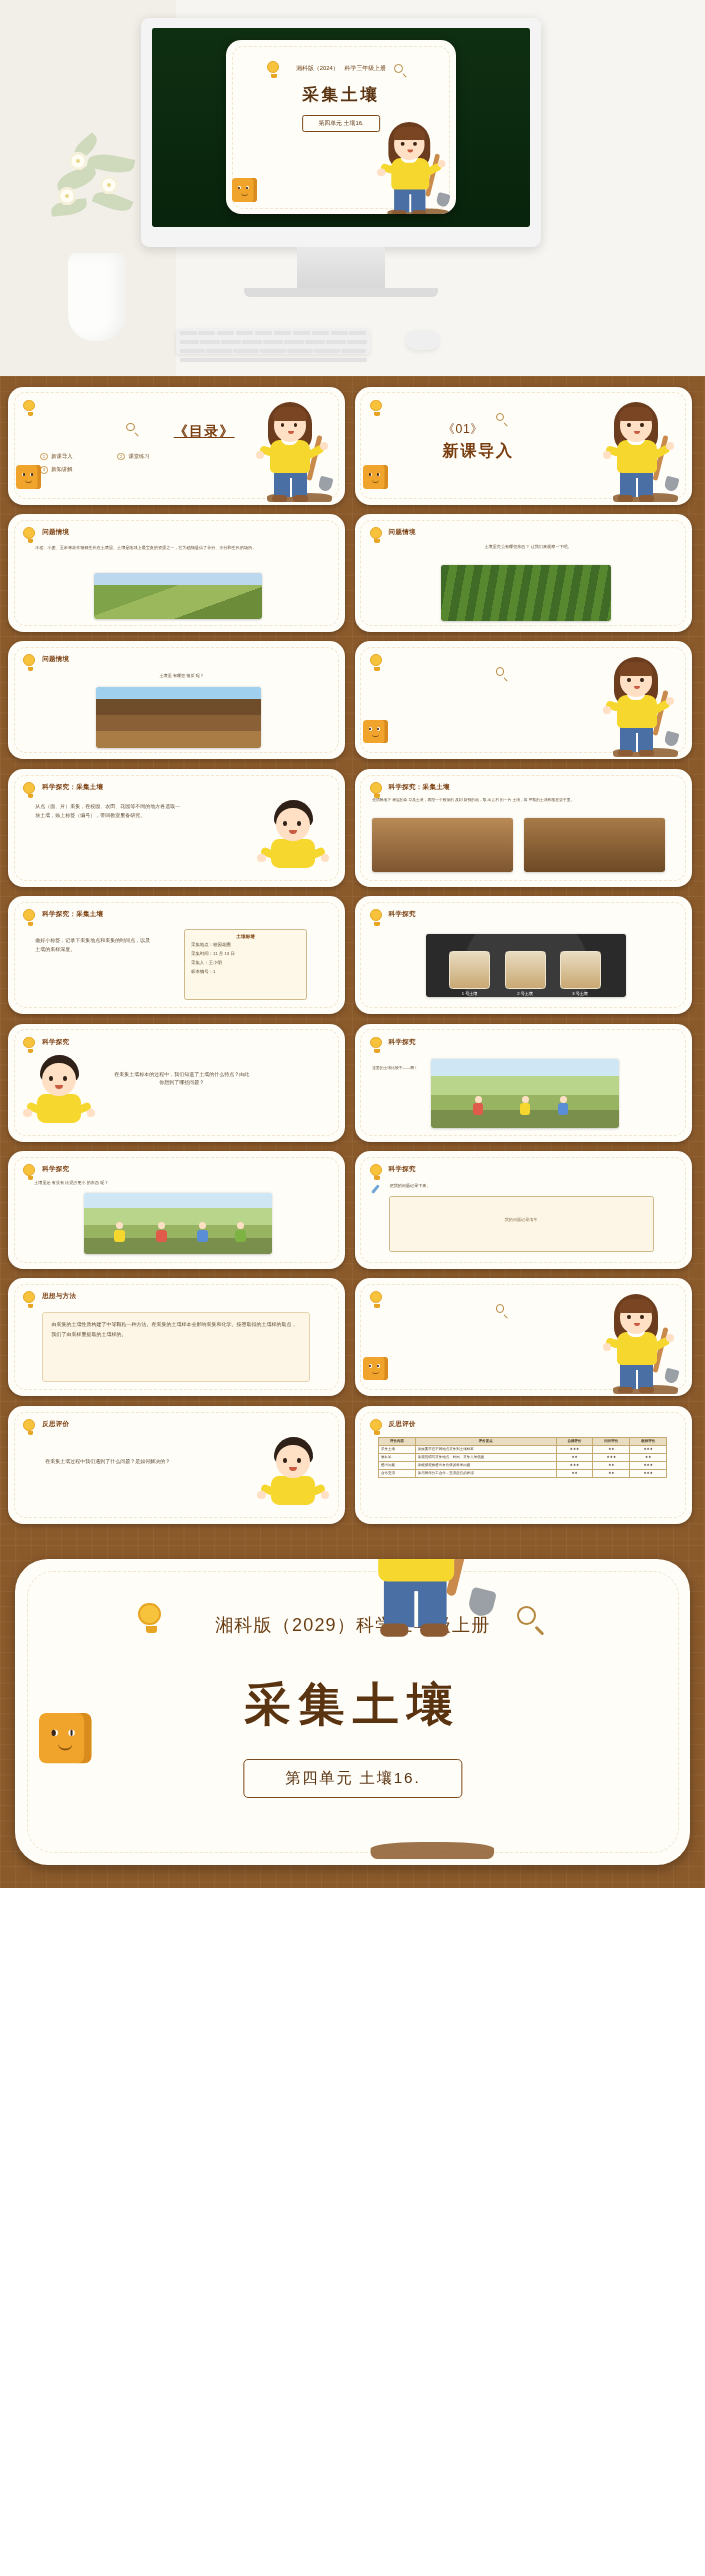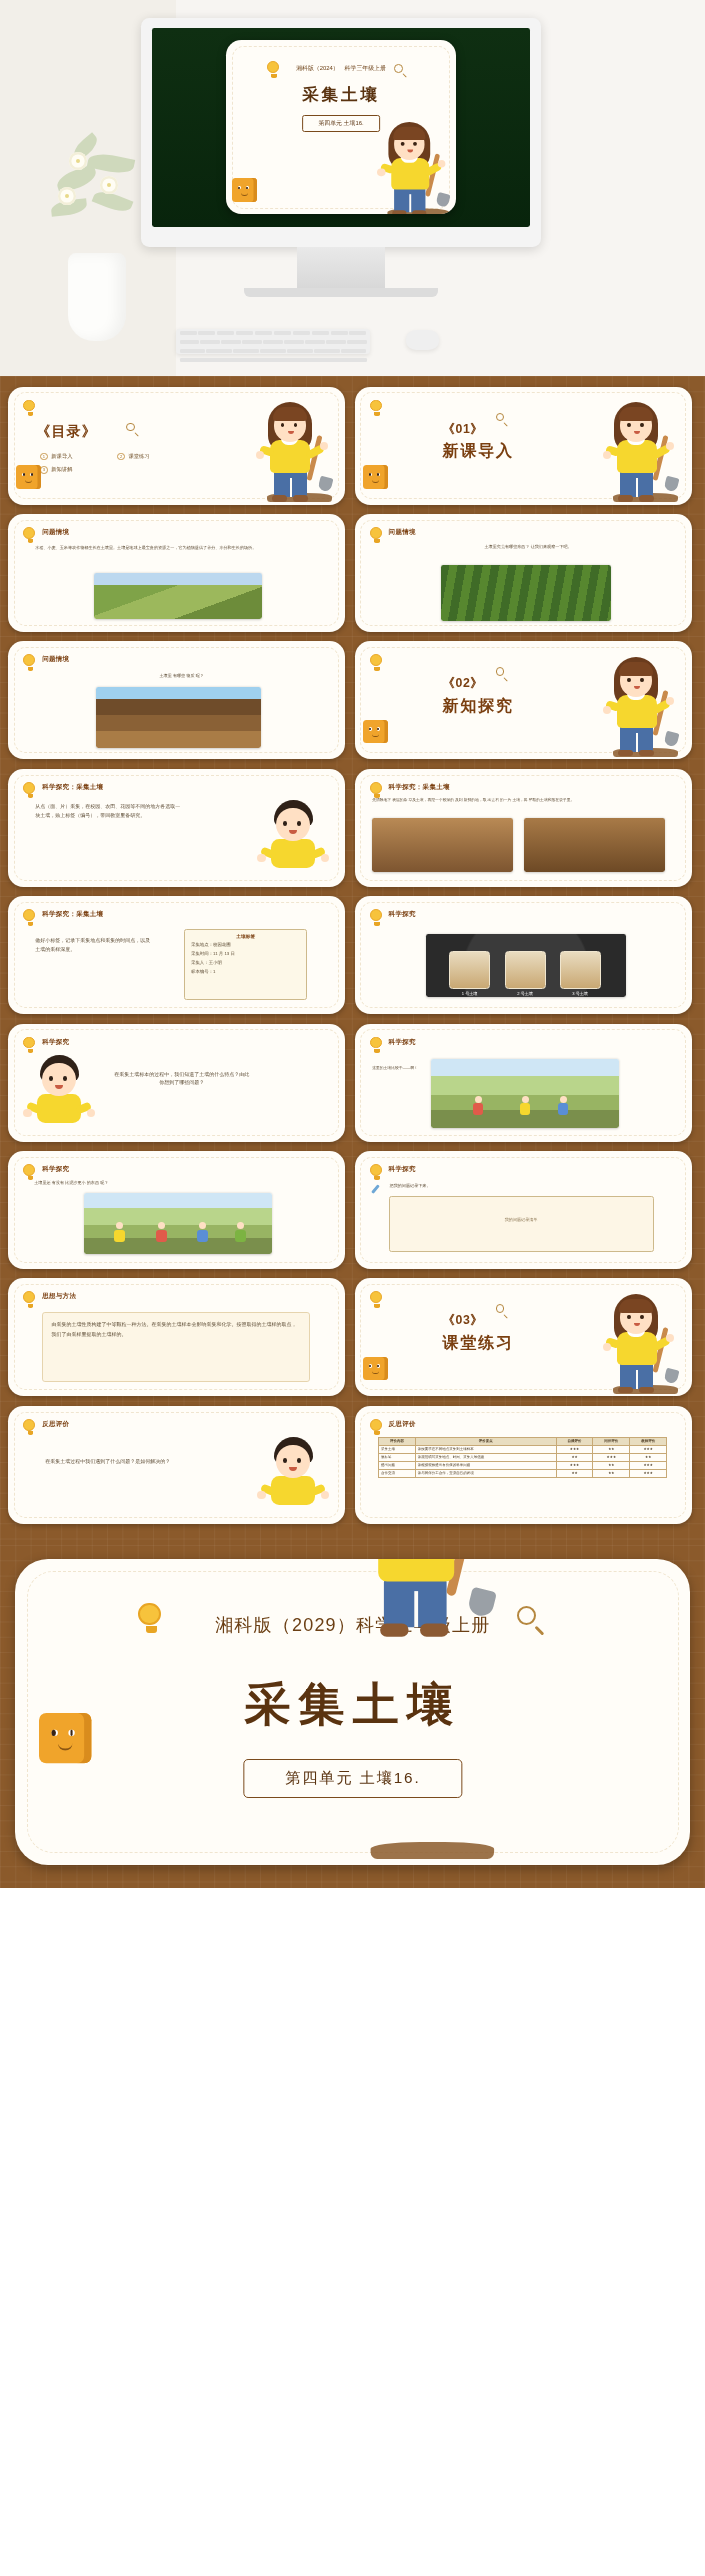--- a/index.html
+++ b/index.html
@@ -132,21 +132,21 @@
   .mag .handle {
     position:absolute; right:0; bottom:0.6px; width:5.3px; height:1.2px;
     background:#b5873f; transform:rotate(45deg); border-radius:1.2px;
   }
 
   
   .big-title {
     position:absolute; left:0; right:0; top:34px; text-align:center;
   }
   .big-title .num {
-    font-size:12.3px; color:#7a3f10; font-weight:bold; letter-spacing:0.6px;
+    font-size:12.3px; color:#7a3f10; font-weight:normal; letter-spacing:0.6px;
   }
   .big-title .txt {
     font-size:16px; color:#7a3f10; font-weight:bold; margin-top:3.5px; letter-spacing:1.8px;
   }
   .toc-title {
     position:absolute; left:0; right:0; top:36px; text-align:center;
     font-size:14px; color:#7a3f10; font-weight:bold; letter-spacing:1.2px;
   }
   .toc-list {
     position:absolute; left:32px; top:66px; width:159px;
@@ -453,21 +453,21 @@
       <div class="card">
         <div class="card-inner"></div>
         <div class="bulb">
             <div class="glass"></div>
             <div class="base"></div>
           </div>
         <div class="mag" style="left:118px;top:36px;">
             <div class="lens"></div>
             <div class="handle"></div>
           </div>
-        <div class="toc-title" style="text-align:left;left:28px;">《目录》</div>
+        <div class="toc-title" style="text-align:center;left:55px;text-decoration:underline;">《目录》</div>
         <div class="toc-list">
           <div class="toc-item">
             <span class="toc-num">1</span>
             <span class="toc-label">新课导入</span>
           </div>
           <div class="toc-item">
             <span class="toc-num">2</span>
             <span class="toc-label">课堂练习</span>
           </div>
           <div class="toc-item">
@@ -588,24 +588,20 @@
       <div class="card">
         <div class="card-inner"></div>
         <div class="bulb">
             <div class="glass"></div>
             <div class="base"></div>
           </div>
         <div class="mag" style="left:141px;top:26px;">
             <div class="lens"></div>
             <div class="handle"></div>
           </div>
-        <div class="big-title" style="text-align:left;padding-left:88px;">
-          <div class="num">《02》</div>
-          <div class="txt">新知探究</div>
-        </div>
         <div class="girl">
           <div class="g-dirt"></div>
             <div class="g-shovel"></div>
             <div class="g-shovel-head"></div>
           <div class="g-hair-back"></div>
             <div class="g-legs"></div>
             <div class="g-leg-gap"></div>
           <div class="g-shoe-l"></div>
             <div class="g-shoe-r"></div>
           <div class="g-body"></div>
@@ -812,24 +808,20 @@
       <div class="card">
         <div class="card-inner"></div>
         <div class="bulb">
             <div class="glass"></div>
             <div class="base"></div>
           </div>
         <div class="mag" style="left:141px;top:26px;">
             <div class="lens"></div>
             <div class="handle"></div>
           </div>
-        <div class="big-title" style="text-align:left;padding-left:88px;">
-          <div class="num">《03》</div>
-          <div class="txt">课堂练习</div>
-        </div>
         <div class="girl">
           <div class="g-dirt"></div>
             <div class="g-shovel"></div>
             <div class="g-shovel-head"></div>
           <div class="g-hair-back"></div>
             <div class="g-legs"></div>
             <div class="g-leg-gap"></div>
           <div class="g-shoe-l"></div>
             <div class="g-shoe-r"></div>
           <div class="g-body"></div>

